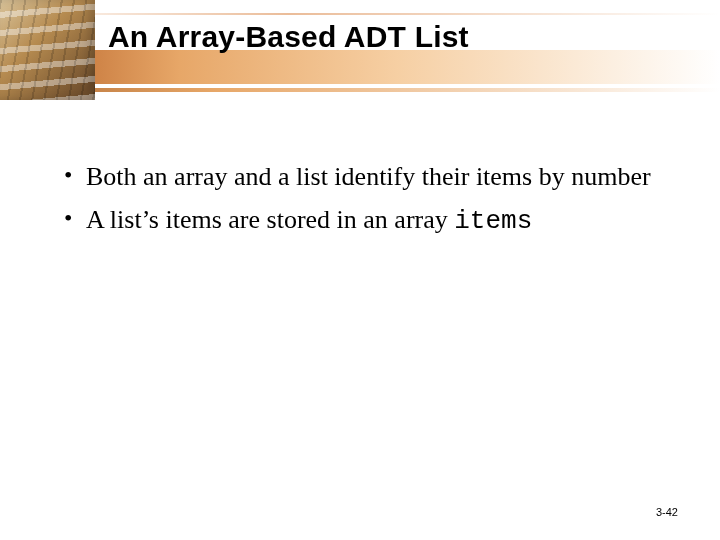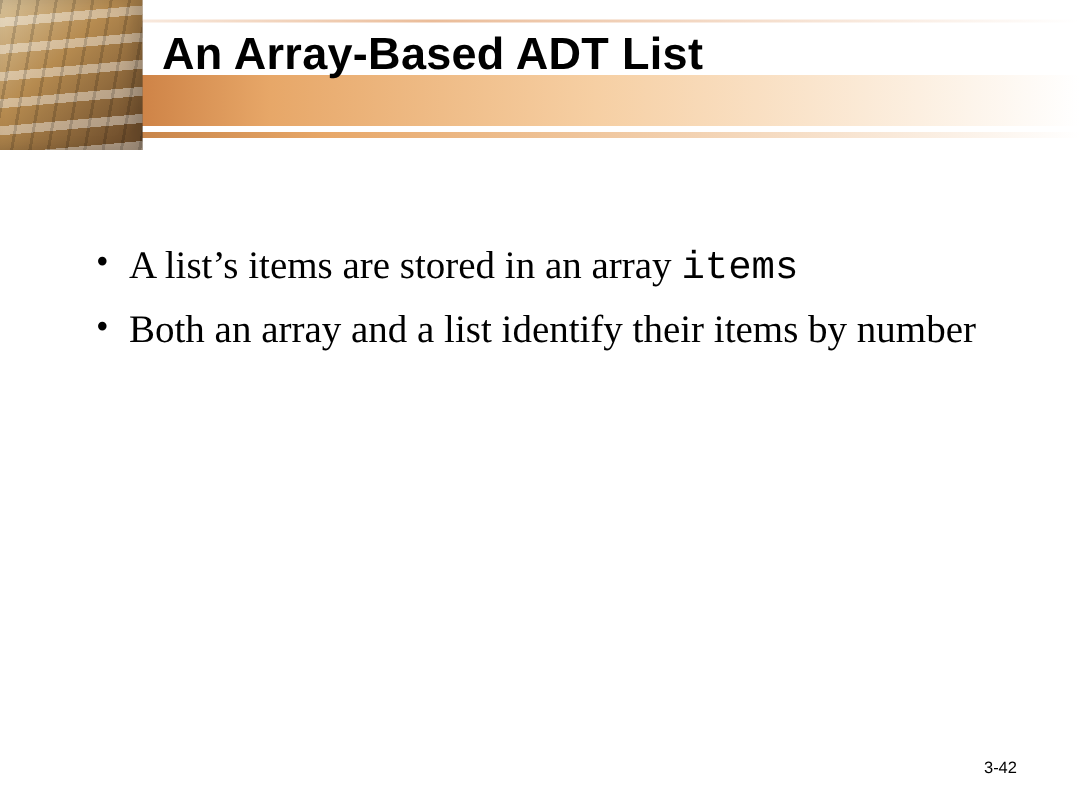--- a/index.html
+++ b/index.html
@@ -65,22 +65,22 @@
   <div class="thin-line-top"></div>
   <div class="header-band"></div>
   <div class="thin-line-bottom"></div>
   <div class="photo"></div>
 
   <h1 class="title">An Array-Based ADT List</h1>
 
   <div class="body">
     <ul>
       <li>
-        <span>A list’s items are stored in an array </span><span class="code">items</span><span></span>
+        <span>Both an array and a list identify their items by number</span><span class="code"></span><span></span>
       </li>
       <li>
-        <span>Both an array and a list identify their items by number</span><span class="code"></span><span></span>
+        <span>A list’s items are stored in an array </span><span class="code">items</span><span></span>
       </li>
     </ul>
   </div>
 
   <div class="pagenum">3-42</div>
 </div>
 
 </body></html>

